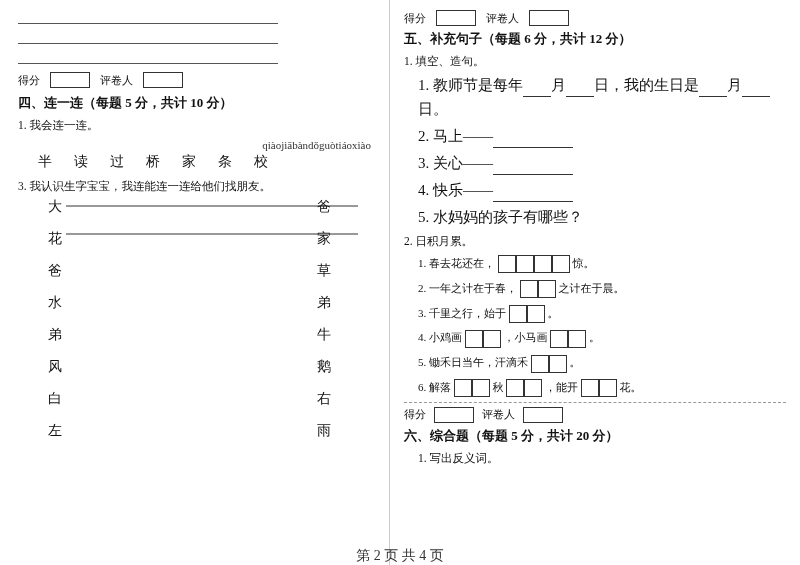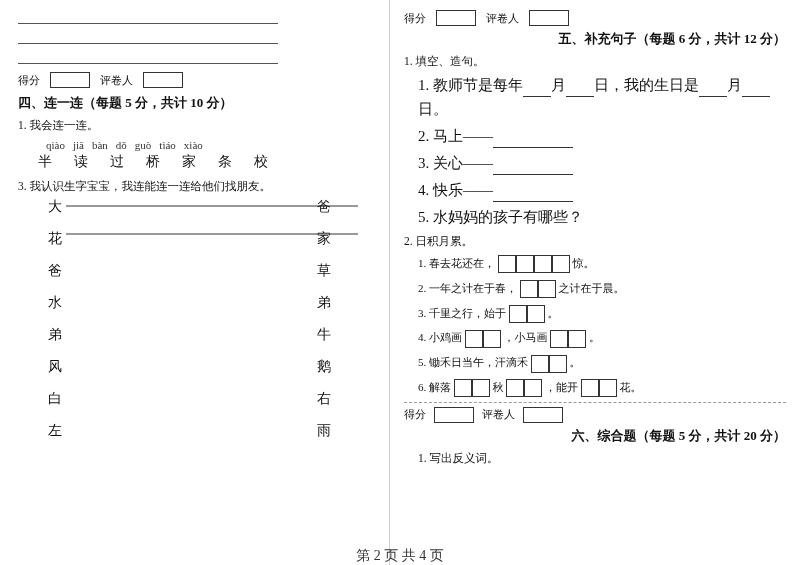--- a/index.html
+++ b/index.html
@@ -57,43 +57,44 @@
       font-weight: bold;
       font-size: 13px;
       margin: 4px 0 6px 0;
     }
     .question-label {
       font-size: 11.5px;
       margin: 4px 0;
     }
     .pinyin-row {
       display: flex;
-      gap: 8px;
+      gap: 0;
       margin: 6px 0 2px 28px;
       font-size: 11px;
       color: #333;
+      justify-content: flex-end;
     }
     .hanzi-row {
       display: flex;
       gap: 22px;
       margin: 2px 0 8px 20px;
       font-size: 14px;
     }
     
     .right-score-row {
       display: flex;
       align-items: center;
       gap: 10px;
       font-size: 11px;
       margin-bottom: 4px;
     }
     .right-section-title {
       font-weight: bold;
       font-size: 13px;
-      text-align: right;
+      text-align: left;
       margin: 2px 0 6px 0;
     }
     .fill-question {
       font-size: 15px;
       margin: 3px 0;
       line-height: 1.6;
     }
     .blank-short {
       display: inline-block;
       border-bottom: 1px solid #333;

